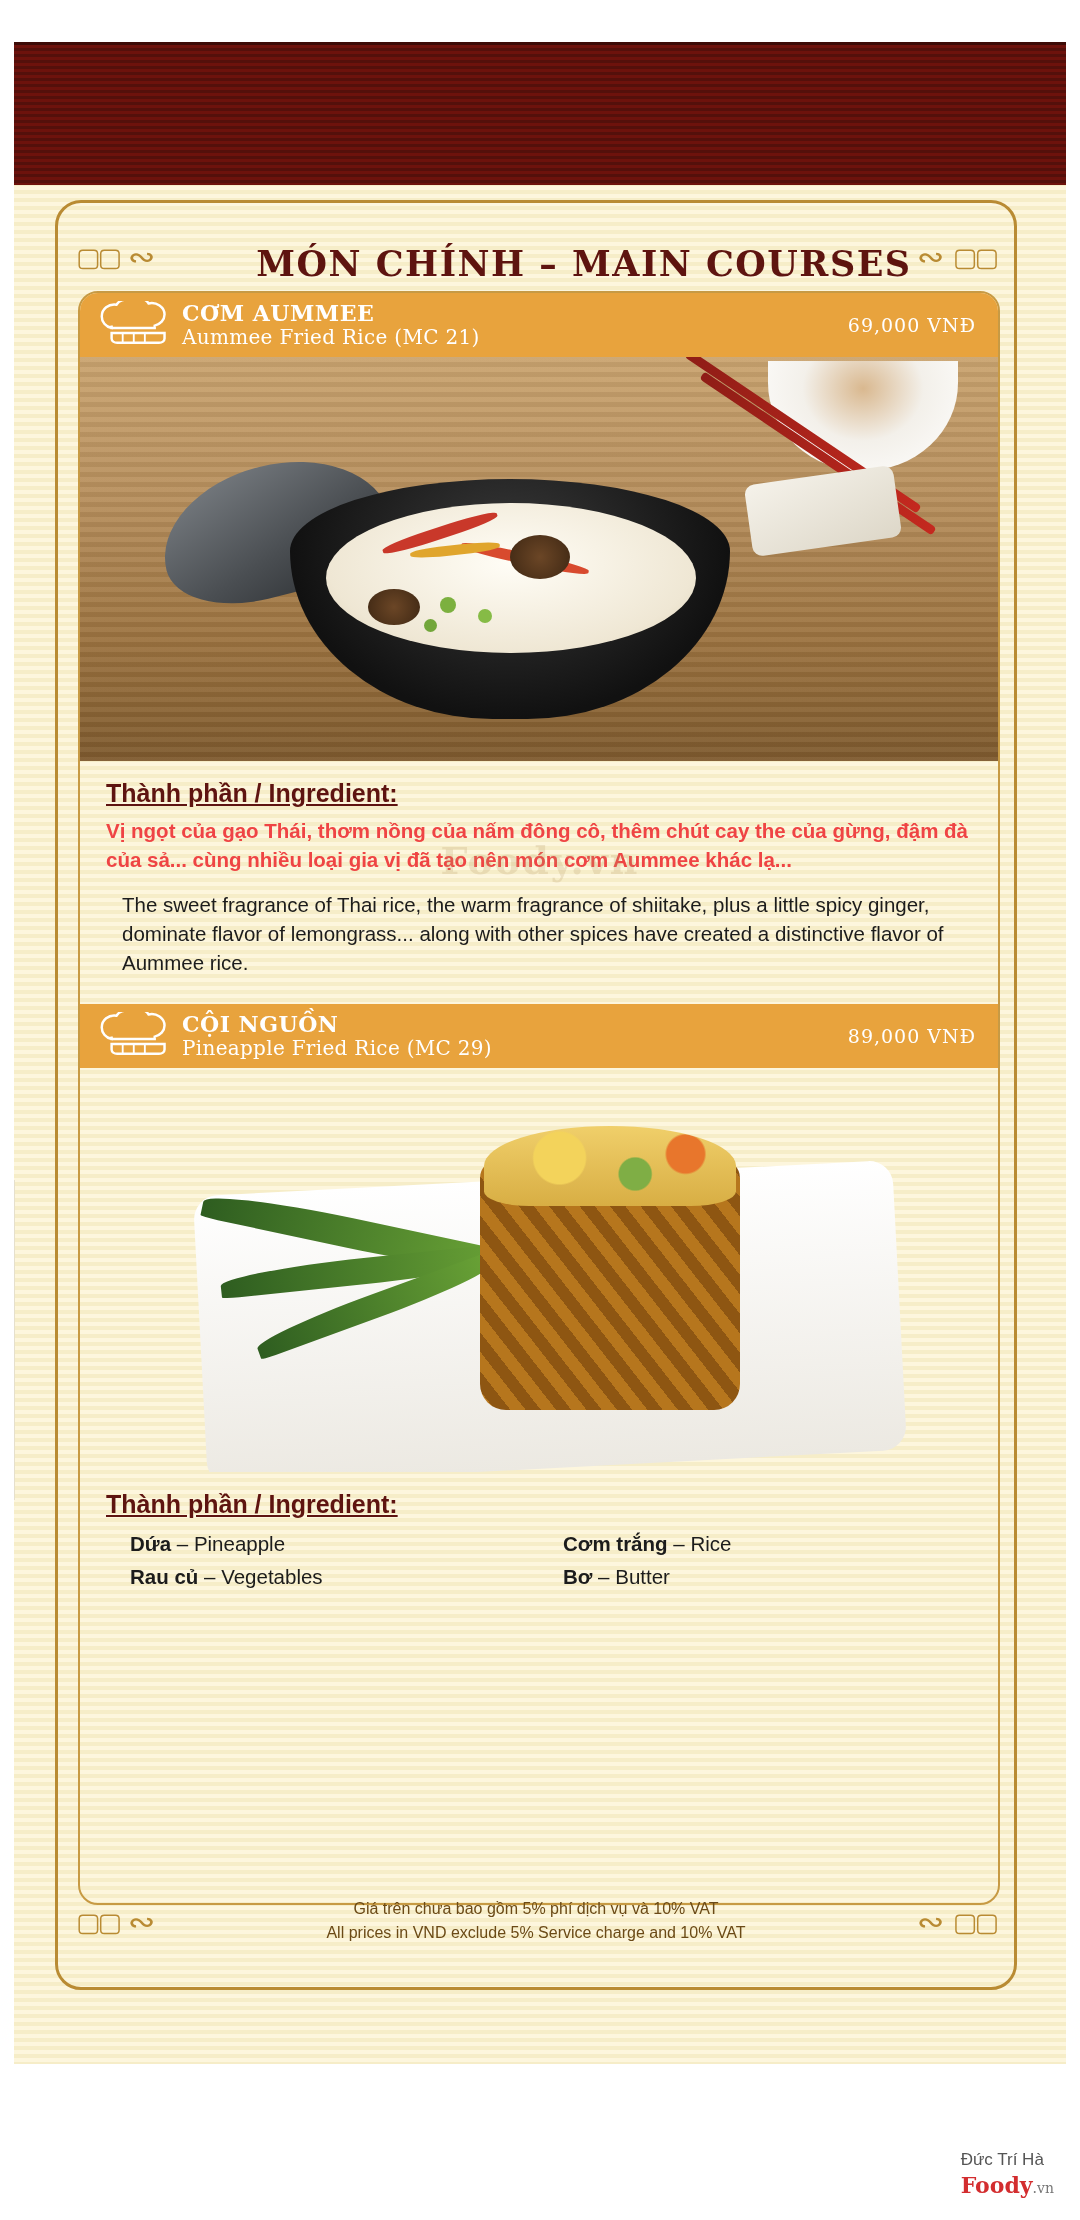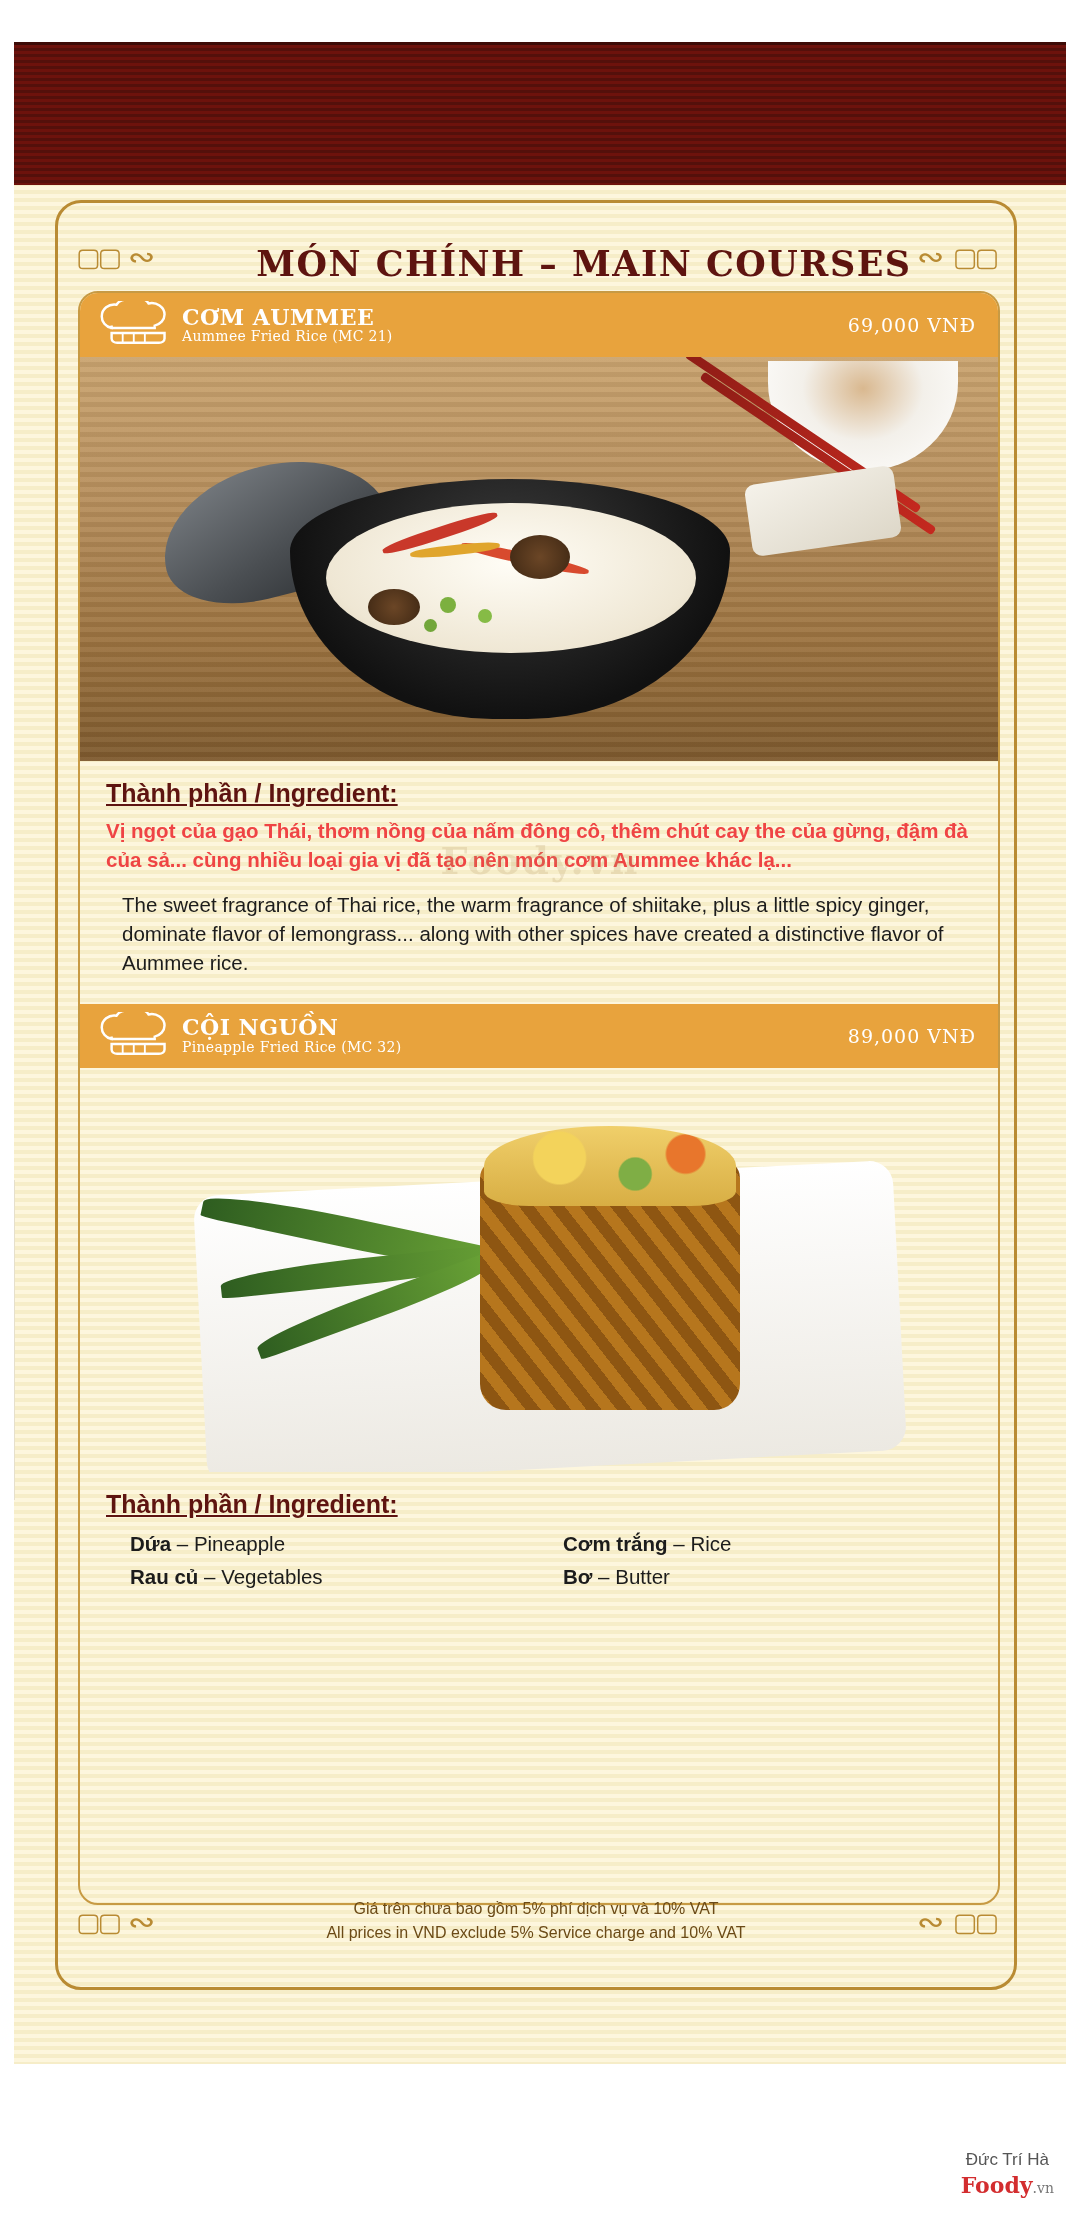--- a/index.html
+++ b/index.html
@@ -151,21 +151,21 @@
   .dish-vn {
     font-family: "DejaVu Serif", serif;
     font-size: 22px;
     font-weight: bold;
     color: #ffffff;
     text-transform: uppercase;
     letter-spacing: 0.5px;
   }
   .dish-en {
     font-family: "DejaVu Serif", serif;
-    font-size: 14px;
+    font-size: 20px;
     color: #ffffff;
     letter-spacing: 0.3px;
   }
   .dish-price {
     margin-left: auto;
     font-family: "DejaVu Serif", serif;
     font-size: 19px;
     color: #ffffff;
     letter-spacing: 1px;
   }
@@ -339,21 +339,21 @@
     color: #6b4a17;
     font-size: 16px;
     line-height: 1.5;
   }
 
   
   .credit {
     position: absolute;
     right: 26px;
     bottom: 22px;
-    text-align: center;
+    text-align: left;
     margin-top: 17px;
   }
   .credit .who {
     font-size: 17px;
     color: #555;
     margin-bottom: 2px;
   }
   .credit .brand {
     font-size: 22px;
     font-weight: bold;
@@ -451,21 +451,21 @@
       </div>
 
       <div class="dish-head">
         <svg class="chef-hat" viewBox="0 0 120 78">
           <path d="M22 44c-10-2-16-10-16-19C6 13 17 4 30 6 34-1 44-4 54-2c9-5 23-3 28 6 13-3 26 6 26 18 0 9-7 16-16 18v4H22v-4z" fill="none" stroke="#ffffff" stroke-width="4"></path>
           <path d="M22 52h86v9c0 4-4 7-9 7H31c-5 0-9-3-9-7v-9z" fill="none" stroke="#ffffff" stroke-width="4"></path>
           <path d="M40 52v16M58 52v16M76 52v16" stroke="#ffffff" stroke-width="3"></path>
         </svg>
         <div class="dish-names">
           <span class="dish-vn">CỘI NGUỒN</span>
-          <span class="dish-en">Pineapple Fried Rice (MC 32)</span>
+          <span class="dish-en">Pineapple Fried Rice (MC 29)</span>
         </div>
         <div class="dish-price">89,000 VNĐ</div>
       </div>
 
       <div class="photo photo-2">
         <div class="bg"></div>
         <div class="plate"></div>
         <div class="leaf" style="left:120px; top:150px; width:300px; height:30px; transform:rotate(12deg);"></div>
         <div class="leaf" style="left:140px; top:190px; width:290px; height:26px; transform:rotate(-6deg);"></div>
         <div class="leaf" style="left:170px; top:226px; width:250px; height:24px; transform:rotate(-20deg);"></div>

